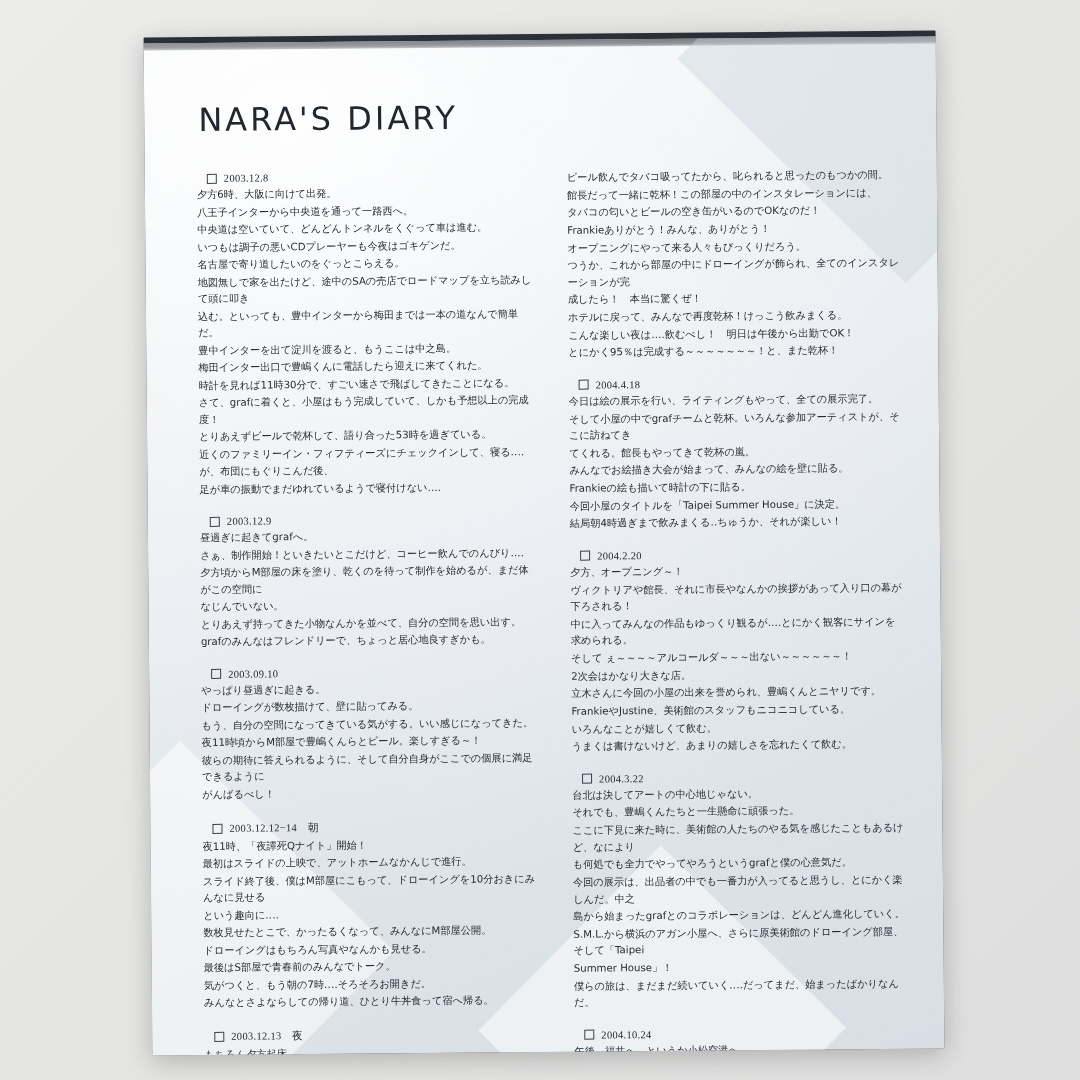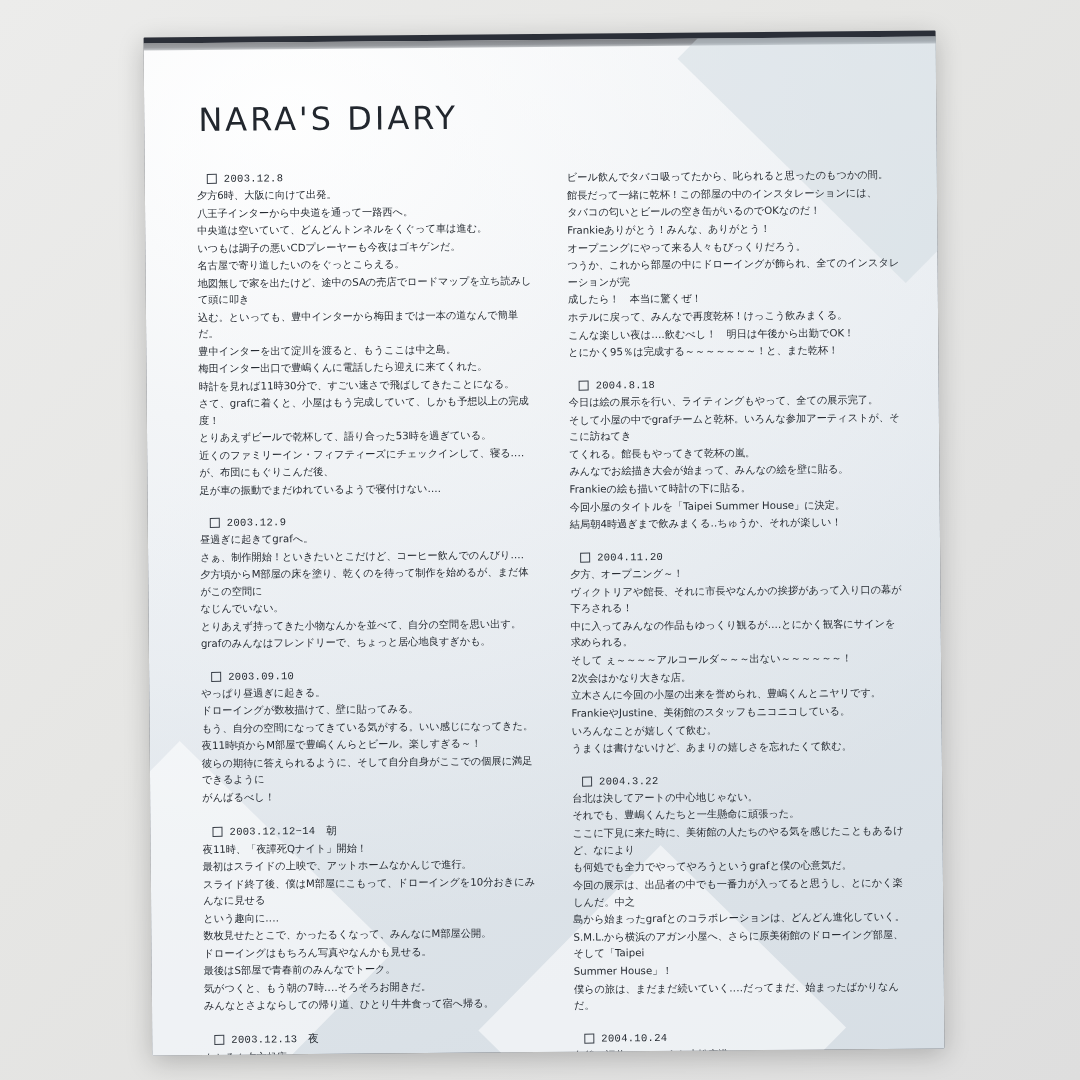--- a/index.html
+++ b/index.html
@@ -102,21 +102,21 @@
     width: 8px;
     height: 8px;
     border: 1px solid #3a4049;
     flex: 0 0 8px;
     background: transparent;
   }
   .entry-date {
     font-size: 10.5px;
     color: #23282f;
     letter-spacing: 0.3px;
-    font-family: Liberation Mono, monospace;
+    font-family: Liberation Serif, serif;
   }
   .entry-body p {
     margin: 0 0 1px 0;
     font-size: 10.2px;
     line-height: 1.62;
     color: #262b32;
     font-family: "DejaVu Sans", sans-serif;
     white-space: pre-wrap;
   }
   .col-right .entry-body p { line-height: 1.63; }
@@ -249,37 +249,37 @@
               <p>成したら！　本当に驚くぜ！</p>
               <p>ホテルに戻って、みんなで再度乾杯！けっこう飲みまくる。</p>
               <p>こんな楽しい夜は‥‥飲むべし！　明日は午後から出勤でOK！</p>
               <p>とにかく95％は完成する～～～～～～～！と、また乾杯！</p>
             </div>
           </div>
 
           <div class="entry">
             <div class="entry-head">
               <span class="checkbox"></span>
-              <span class="entry-date">2004.8.18</span>
+              <span class="entry-date">2004.4.18</span>
             </div>
             <div class="entry-body">
               <p>今日は絵の展示を行い、ライティングもやって、全ての展示完了。</p>
               <p>そして小屋の中でgrafチームと乾杯。いろんな参加アーティストが、そこに訪ねてき</p>
               <p>てくれる。館長もやってきて乾杯の嵐。</p>
               <p>みんなでお絵描き大会が始まって、みんなの絵を壁に貼る。</p>
               <p>Frankieの絵も描いて時計の下に貼る。</p>
               <p>今回小屋のタイトルを「Taipei Summer House」に決定。</p>
               <p>結局朝4時過ぎまで飲みまくる‥ちゅうか、それが楽しい！</p>
             </div>
           </div>
 
           <div class="entry">
             <div class="entry-head">
               <span class="checkbox"></span>
-              <span class="entry-date">2004.11.20</span>
+              <span class="entry-date">2004.2.20</span>
             </div>
             <div class="entry-body">
               <p>夕方、オープニング～！</p>
               <p>ヴィクトリアや館長、それに市長やなんかの挨拶があって入り口の幕が下ろされる！</p>
               <p>中に入ってみんなの作品もゆっくり観るが‥‥とにかく観客にサインを求められる。</p>
               <p>そして ぇ～～～～アルコールダ～～～出ない～～～～～～！</p>
               <p>2次会はかなり大きな店。</p>
               <p>立木さんに今回の小屋の出来を誉められ、豊嶋くんとニヤリです。</p>
               <p>FrankieやJustine、美術館のスタッフもニコニコしている。</p>
               <p>いろんなことが嬉しくて飲む。</p>

